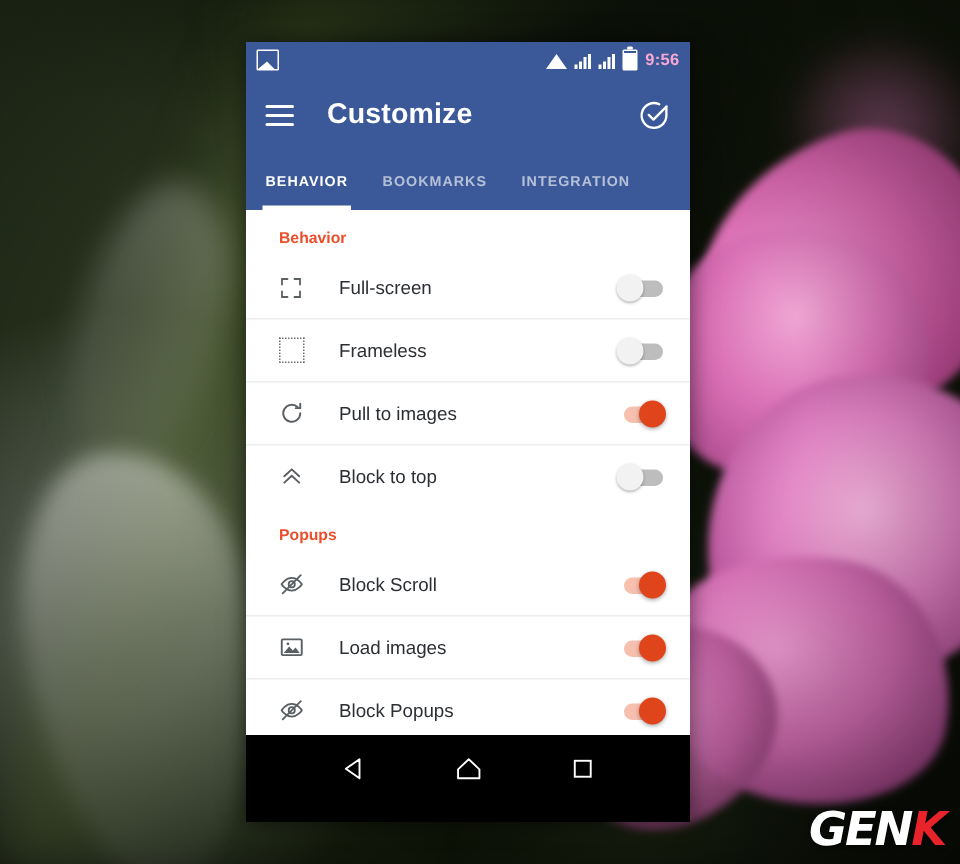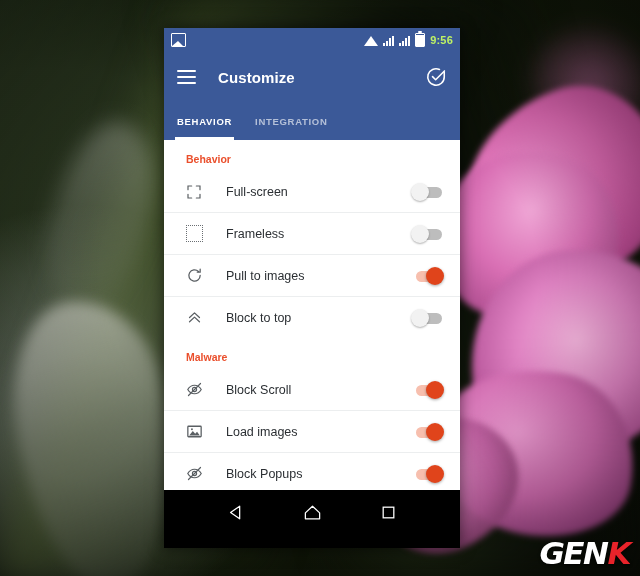--- a/index.html
+++ b/index.html
@@ -104,21 +104,21 @@
     overflow: hidden;
     box-shadow: 0 0 14px rgba(0,0,0,0.55);
   }
 
   
   .statusbar {
     height: 24px;
     background: #3b5998;
     display: flex; align-items: center;
     padding: 0 7px;
-    color: #bef264;
+    color: #f9a8d4;
   }
   .sb-left { display: flex; align-items: center; gap: 4px; }
   .sb-right { margin-left: auto; display: flex; align-items: center; gap: 5px; }
   .sb-clock { font-size: 11px; font-weight: bold; letter-spacing: .2px; }
   .ico-shot {
     width: 13px; height: 12px;
     border: 1.6px solid #fff; border-radius: 1px;
     position: relative; overflow: hidden;
   }
   .ico-shot::after {
@@ -153,21 +153,21 @@
   .appbar {
     background: #3b5998;
     height: 50px;
     display: flex; align-items: center;
     padding: 0 13px;
     color: #fff;
   }
   .hamburger { width: 19px; height: 14px; display: flex; flex-direction: column; justify-content: space-between; cursor: pointer; }
   .hamburger span { display: block; height: 2px; background: #fff; border-radius: 1px; }
   .appbar-title {
-    font-size: 15px; font-weight: bold;
+    font-size: 19px; font-weight: bold;
     margin-left: 22px; letter-spacing: .1px;
   }
   .done-icon { margin-left: auto; width: 22px; height: 22px; cursor: pointer; }
 
   
   .tabs {
     background: #3b5998;
     display: flex; align-items: stretch;
     height: 38px;
     padding-left: 13px;
@@ -321,20 +321,23 @@
             <polyline points="8.2,11.6 11.6,15 21.2,5.4"></polyline>
         </svg>
       </div>
     </div>
 
     <div class="tabs">
       <div class="tab active">
         <span>BEHAVIOR</span>
       </div>
       <div class="tab">
+        <span>BOOKMARKS</span>
+      </div>
+      <div class="tab">
         <span>INTEGRATION</span>
       </div>
     </div>
 
     <div class="content">
 
       <div class="section-header">Behavior</div>
 
       <div class="row first">
         <div class="row-icon">
@@ -384,21 +387,21 @@
               <polyline points="5,18 12,11.5 19,18"></polyline>
           </svg>
         </div>
         <div class="row-label">Block to top</div>
         <div class="toggle">
           <div class="track"></div>
             <div class="knob"></div>
         </div>
       </div>
 
-      <div class="section-header">Malware</div>
+      <div class="section-header">Popups</div>
 
       <div class="row first">
         <div class="row-icon">
           <svg viewBox="0 0 24 24" width="17" height="17" fill="none" stroke="#5a5f63" stroke-width="1.7" stroke-linecap="round">
             <path d="M2.5 12S6 6 12 6s9.5 6 9.5 6-3.5 6-9.5 6-9.5-6-9.5-6z"></path>
             <circle cx="12" cy="12" r="2.9"></circle>
               <line x1="3.5" y1="20.5" x2="20.5" y2="3.5"></line>
           </svg>
         </div>
         <div class="row-label">Block Scroll</div>

